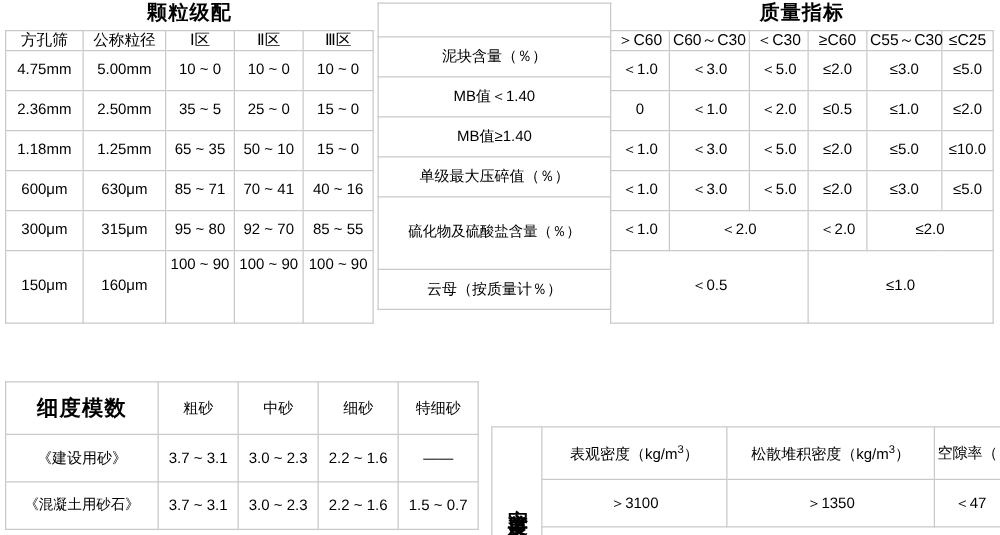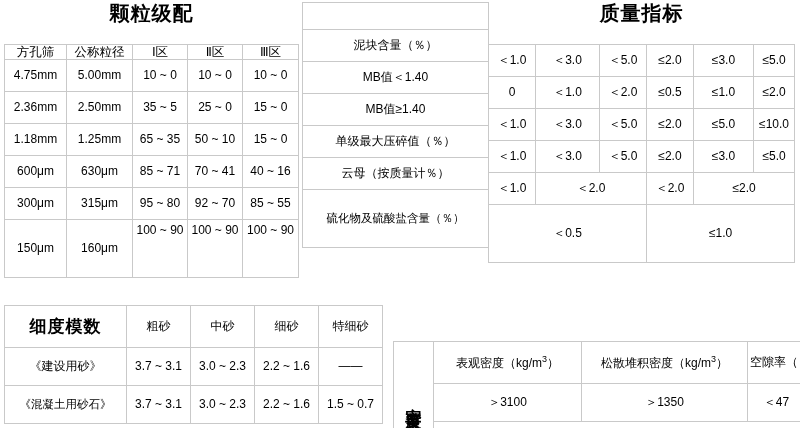--- a/index.html
+++ b/index.html
@@ -30,26 +30,26 @@
     text-align: center;
     vertical-align: middle;
     font-weight: normal;
     padding: 0 2px;
     background: #ffffff;
     font-size: 12px;
     line-height: 1.15;
     white-space: nowrap;
   }
   .title-cell {
-    font-size: 20px;
+    font-size: 16px;
     font-weight: bold;
     letter-spacing: 1px;
     border: none;
     background: transparent;
-    padding-bottom: 19px;
+    padding-bottom: 4px;
   }
   .head-row td {
     font-size: 12.5px;
   }
   .sec1 {
     position: absolute;
     left: 4px;
     top: 2px;
     width: 294px;
   }
@@ -185,41 +185,49 @@
     </tr>
     <tr style="height:32px">
       <td>MB值＜1.40</td>
     </tr>
     <tr style="height:32px">
       <td>MB值≥1.40</td>
     </tr>
     <tr style="height:32px">
       <td>单级最大压碎值（％）</td>
     </tr>
-    <tr style="height:32px">
-      <td>云母（按质量计％）</td>
-    </tr>
     <tr style="height:58px">
       <td class="small-txt">硫化物及硫酸盐含量（％）</td>
+    </tr>
+    <tr style="height:32px">
+      <td>云母（按质量计％）</td>
     </tr>
   </tbody>
     </table>
 
   <table class="sec3">
     <colgroup>
       <col style="width:47px">
         <col style="width:64px">
         <col style="width:47px">
       <col style="width:47px">
         <col style="width:60px">
         <col style="width:41px">
     </colgroup>
     <tbody>
         <tr>
       <td class="title-cell" colspan="6">质量指标</td>
+    </tr>
+    <tr class="head-row">
+      <td class="lhead">＞C60</td>
+      <td class="lhead">C60～C30</td>
+      <td class="lhead">＜C30</td>
+      <td class="lhead">≥C60</td>
+      <td class="lhead">C55～C30</td>
+      <td class="lhead">≤C25</td>
     </tr>
     <tr style="height:32px">
       <td>＜1.0</td>
       <td>＜3.0</td>
       <td>＜5.0</td>
       <td>≤2.0</td>
       <td>≤3.0</td>
       <td>≤5.0</td>
     </tr>
     <tr style="height:32px">

